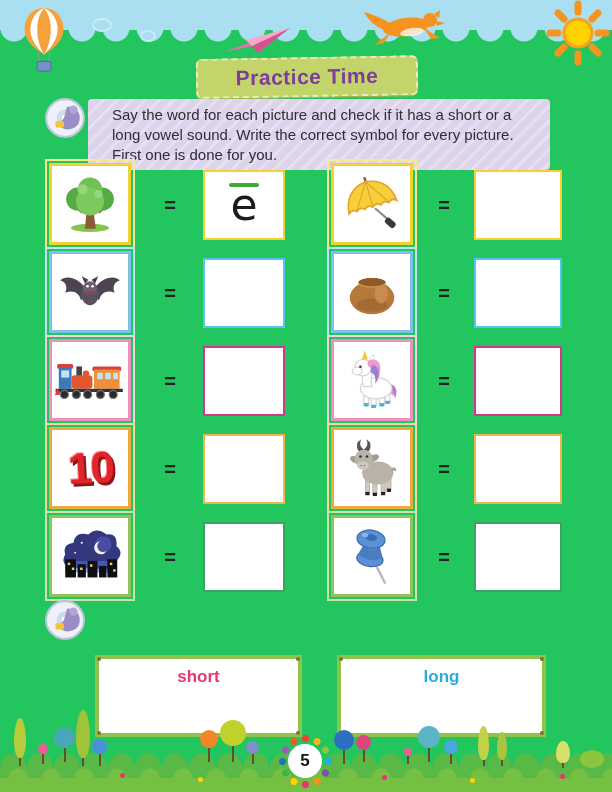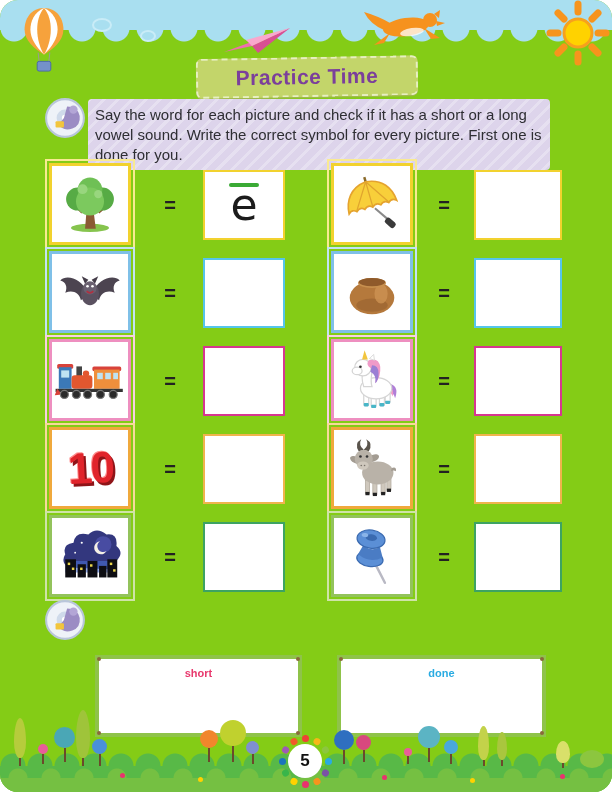--- a/index.html
+++ b/index.html
@@ -1,17 +1,17 @@
 <!DOCTYPE html>
 <html><head>
 <meta charset="utf-8">
 <style>
   html,body{margin:0;padding:0;background:#fff;}
-  .page{position:relative;width:612px;height:792px;margin:0 auto;background:#84cc16;overflow:hidden;
-        font-family:"Liberation Sans",sans-serif;border-radius:18px;}
+  .page{position:relative;width:612px;height:792px;margin:0 auto;background:#22c55e;overflow:hidden;
+        font-family:"Liberation Sans",sans-serif;}
 
   
   .cloud-band{position:absolute;top:0;left:0;right:0;height:30px;background:#a9dff0;}
   .cloud-band::after{content:"";position:absolute;top:100%;left:0;right:0;height:18px;
         background:radial-gradient(circle 14px at 14px -2px,#a9dff0 13px,transparent 14px);
         background-size:34px 18px;background-repeat:repeat-x;}
   .sky-doodle{position:absolute;border:2px solid #c9ecf7;border-radius:50%;}
 
   
   .balloon{position:absolute;left:22px;top:6px;width:44px;height:68px;}
@@ -23,21 +23,21 @@
   .sun{position:absolute;right:0px;top:0px;width:68px;height:66px;}
 
   
   .title-box{position:absolute;left:196px;top:57px;width:218px;height:36px;background:#c3d56a;
         border:2px dashed #e7efc2;border-radius:6px;transform:rotate(-1deg);
         display:flex;align-items:center;justify-content:center;box-shadow:0 1px 0 #9fb84e;}
   .title-box span{font-size:21px;font-weight:bold;color:#7b3f9b;letter-spacing:.5px;}
 
   
   .instr{position:absolute;left:88px;width:462px;background:#ddd4eb;border-radius:4px;
-        padding:6px 7px;box-sizing:border-box;color:#2e2e33;font-size:15px;line-height:1.32;
+        padding:6px 24px;box-sizing:border-box;color:#2e2e33;font-size:15px;line-height:1.32;
         background-image:repeating-linear-gradient(135deg,rgba(255,255,255,.28) 0 3px,transparent 3px 10px);}
   .instr-1{top:99px;min-height:58px;}
   .instr-2{top:600px;min-height:44px;}
   .cd-icon{position:absolute;left:44px;width:42px;height:42px;}
   .cd-1{top:97px;} .cd-2{top:599px;}
 
   
   .mrow{position:absolute;left:0;right:0;height:84px;}
   .r1{top:163px;} .r2{top:251px;} .r3{top:339px;} .r4{top:427px;} .r5{top:515px;}
   .row-yellow{--pic:#f2d22e;--picout:#f9ea92;--ans:#f2d22e;}
@@ -58,21 +58,21 @@
   .long-e{position:relative;display:flex;flex-direction:column;align-items:center;}
   .long-e .macron{display:block;width:30px;height:4px;background:#3aaa35;border-radius:2px;margin-bottom:-4px;}
   .long-e span{font-family:"DejaVu Sans",sans-serif;font-size:44px;line-height:1;color:#1c1c1c;}
   .ten-text{font-size:44px;font-weight:900;color:#e0242b;transform:rotate(-3deg);
         text-shadow:2px 3px 0 #8f1418,-1px -1px 0 #ff8a8a;letter-spacing:-2px;}
 
   
   .drawbox{position:absolute;top:655px;height:74px;background:#fff;border:4px solid #8fc34a;
         box-sizing:content-box;text-align:center;}
   .draw-short{left:95px;width:199px;} .draw-long{left:337px;width:201px;}
-  .drawbox .lbl{display:inline-block;margin-top:8px;font-size:11px;font-weight:bold;}
+  .drawbox .lbl{display:inline-block;margin-top:8px;font-size:17px;font-weight:bold;}
   .draw-short .lbl{color:#e8386d;} .draw-long .lbl{color:#29abe2;}
   .nail{position:absolute;width:4px;height:4px;background:#8a6a3a;border-radius:50%;}
   .n-tl{left:-2px;top:-2px;} .n-tr{right:-2px;top:-2px;} .n-bl{left:-2px;bottom:-2px;} .n-br{right:-2px;bottom:-2px;}
 
   
   .grass{position:absolute;bottom:0;left:0;right:0;height:26px;background:#58b947;}
   .grass::before{content:"";position:absolute;bottom:100%;left:0;right:0;height:14px;
         background:radial-gradient(circle 13px at 13px 14px,#58b947 12px,transparent 13px);
         background-size:27px 14px;background-repeat:repeat-x;}
   .grass2{position:absolute;bottom:0;left:0;right:0;height:14px;background:#7dc242;opacity:.8;}
@@ -388,21 +388,21 @@
     <span class="nail n-tr"></span>
     <span class="nail n-bl"></span>
     <span class="nail n-br"></span>
     <span class="lbl">short</span>
   </div>
   <div class="drawbox draw-long">
     <span class="nail n-tl"></span>
     <span class="nail n-tr"></span>
     <span class="nail n-bl"></span>
     <span class="nail n-br"></span>
-    <span class="lbl">done</span>
+    <span class="lbl">long</span>
   </div>
 
   <div class="grass"></div>
   <div class="grass2"></div>
 
   <div class="btree poplar" style="left:14px;bottom:26px;">
     <div class="crown" style="width:12px;height:40px;background:#b6cc3c;"></div>
       <div class="stem" style="height:8px;"></div>
     </div>
   <div class="btree" style="left:38px;bottom:28px;">

